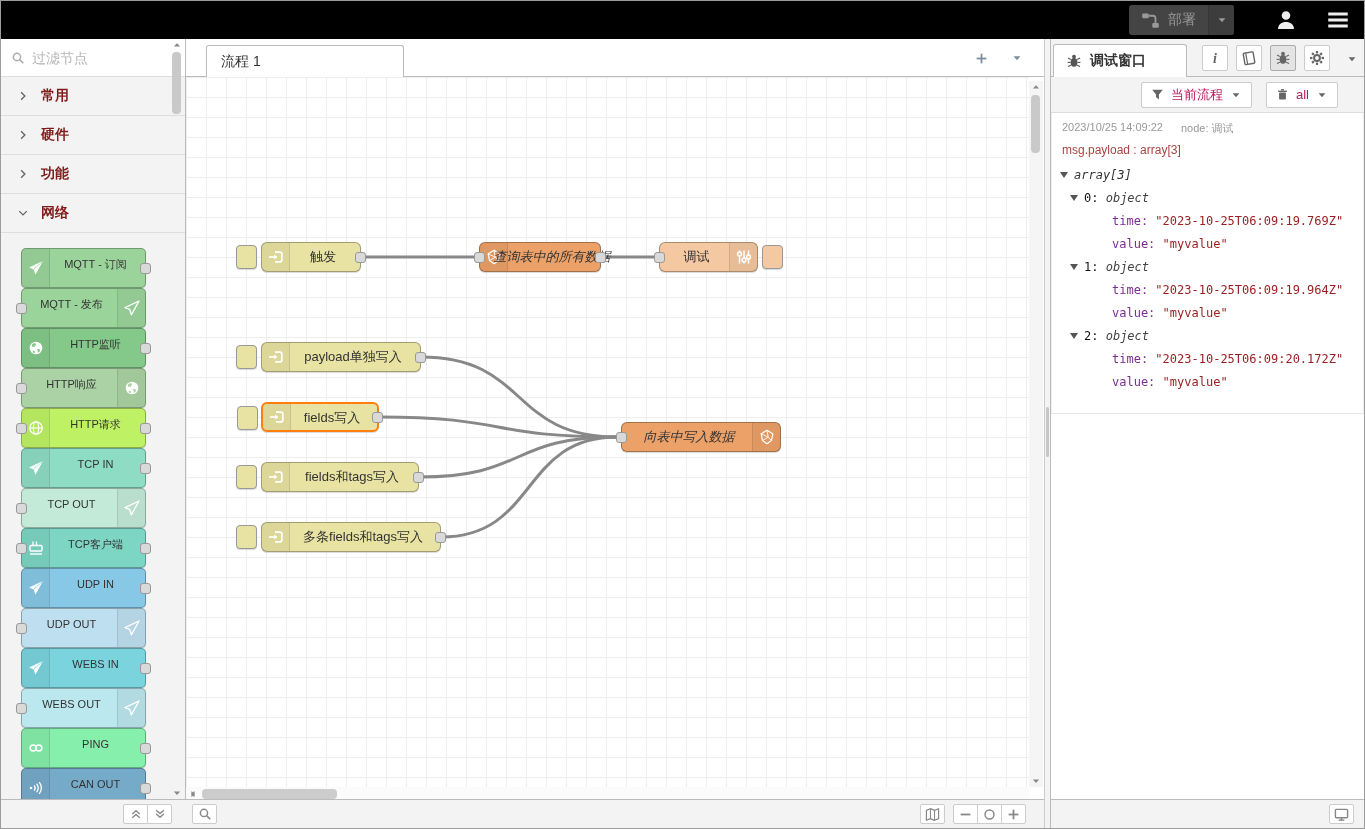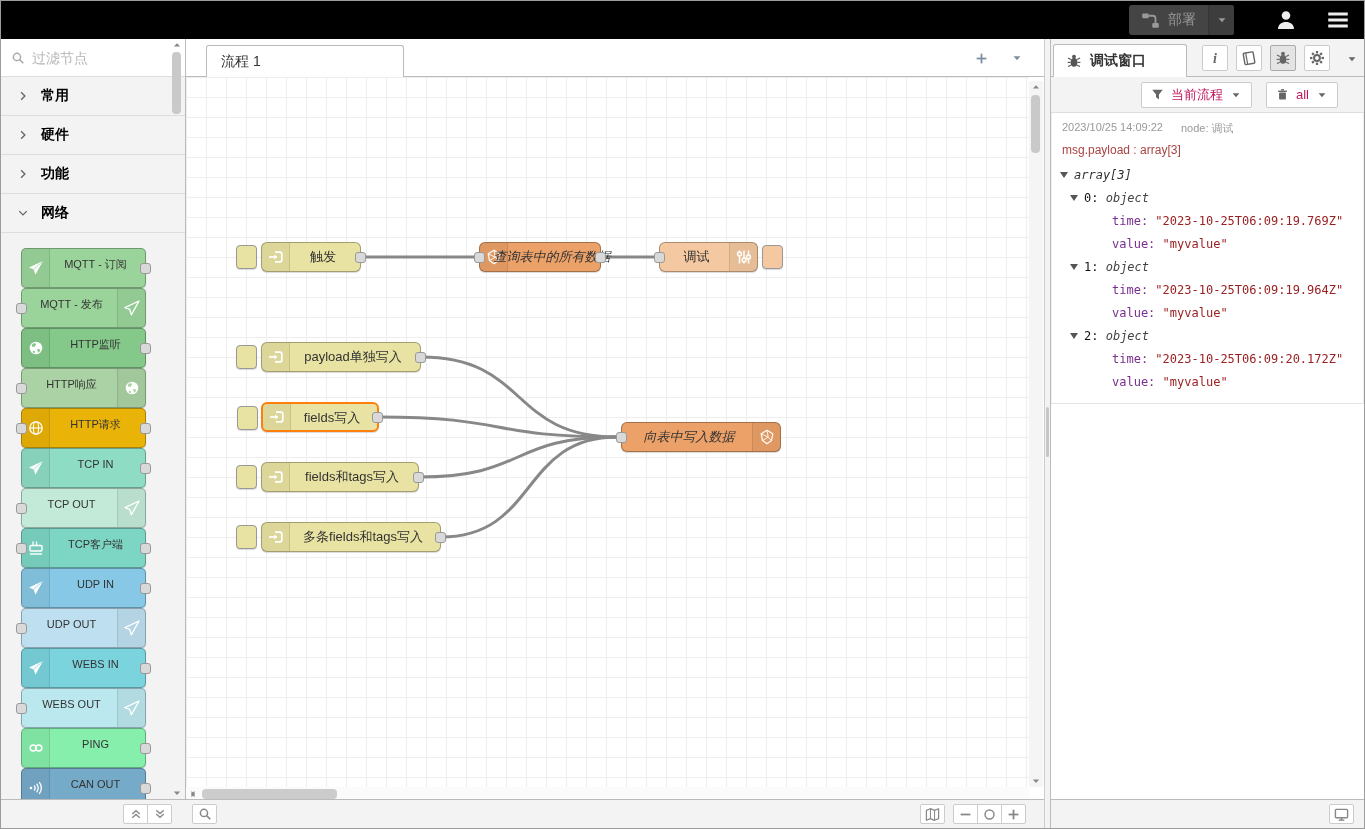--- a/index.html
+++ b/index.html
@@ -14,21 +14,21 @@
   .hdr-icon-btn { position:absolute; top:5px; width:36px; height:28px; display:flex; align-items:center; justify-content:center; color:#eee; }
   .icon { display:inline-flex; align-items:center; justify-content:center; }
   .icon svg { display:block; }
 
   
   .palette { position:absolute; left:0; top:38px; width:185px; bottom:29px; background:#f3f3f3; border-right:1px solid #bbb; }
   .palette-search { position:absolute; left:0; top:0; width:100%; height:38px; background:#fff; border-bottom:1px solid #ddd; display:flex; align-items:center; padding:0 10px; gap:7px; color:#aaa; }
   .palette-search input { border:none; outline:none; font-size:14px; color:#555; width:130px; background:transparent; font-family:inherit; }
   .palette-search input::placeholder { color:#b5b5b5; }
   .palette-scroll { position:absolute; left:0; top:38px; right:0; bottom:0; overflow:hidden; }
-  .pal-cat { height:39px; display:flex; align-items:center; gap:12px; padding:0 0 0 16px; border-bottom:1px solid #ddd; color:#000000; font-size:14px; font-weight:bold; cursor:pointer; background:#f3f3f3; }
+  .pal-cat { height:39px; display:flex; align-items:center; gap:12px; padding:0 0 0 16px; border-bottom:1px solid #ddd; color:#7f1d1d; font-size:14px; font-weight:bold; cursor:pointer; background:#f3f3f3; }
   .pal-cat .icon { color:#666; }
   .pal-nodes { padding:12px 0 6px 0; }
   .pal-item { height:40px; position:relative; }
   .pal-node { position:absolute; left:20px; top:3px; width:125px; height:40px; border-radius:5px; border:1px solid rgba(0,0,0,.28); box-shadow:0 1px 1px rgba(0,0,0,.12); font-size:11px; color:#333; cursor:grab; }
   .pal-node .nlabel { position:absolute; top:0; height:30px; display:flex; align-items:center; justify-content:center; white-space:nowrap; }
   .nicon { position:absolute; top:0; width:28px; height:100%; background:rgba(0,0,0,.05); display:flex; align-items:center; justify-content:center; color:#fff; }
   .nicon.left { left:0; border-right:1px solid rgba(0,0,0,.10); border-radius:4px 0 0 4px; }
   .nicon.right { right:0; border-left:1px solid rgba(0,0,0,.10); border-radius:0 4px 4px 0; }
   .port { position:absolute; width:11px; height:11px; background:#d9d9d9; border:1px solid #999; border-radius:3px; top:50%; margin-top:-5.5px; cursor:crosshair; }
   .port.in { left:-6px; } .port.out { right:-6px; }
@@ -76,21 +76,21 @@
   .side-tab { position:absolute; left:2px; top:5px; width:134px; height:33px; background:#fff; border:1px solid #bbb; border-bottom:none; border-radius:3px 3px 0 0; display:flex; align-items:center; gap:8px; padding-left:12px; font-size:14px; font-weight:bold; color:#333; }
   .side-tab .icon { color:#555; }
   .side-tab-btns { position:absolute; right:34px; top:6px; display:flex; gap:8px; }
   .sq-btn { width:26px; height:26px; background:#fff; border:1px solid #ccc; border-radius:2px; display:flex; align-items:center; justify-content:center; color:#666; cursor:pointer; }
   .sq-btn.active { background:#e4e4e4; border-color:#aaa; }
   .side-caret { position:absolute; right:6px; top:12px; color:#666; cursor:pointer; }
   .side-toolbar { position:absolute; left:0; top:38px; right:0; height:36px; background:#f3f3f3; border-bottom:1px solid #ddd; display:flex; align-items:center; justify-content:flex-end; gap:14px; padding-right:26px; }
   .tool-btn { height:26px; background:#fff; border:1px solid #ccc; border-radius:2px; display:flex; align-items:center; gap:7px; padding:0 9px; font-size:13px; color:#be185d; cursor:pointer; }
   .tool-btn .icon { color:#666; }
   .debug-list { position:absolute; left:0; top:74px; right:0; bottom:0; overflow:hidden; background:#fff; }
-  .dbg-msg { border-bottom:1px solid #e4e4e4; border-left:1px solid #eee; border-right:1px solid #eee; padding:6px 8px 10px 8px; }
+  .dbg-msg { border-bottom:1px solid #e4e4e4; border-left:1px solid #eee; border-right:1px solid #eee; padding:6px 8px 20px 8px; }
   .dbg-meta { font-size:11px; color:#999; display:flex; gap:18px; padding:2px 0 6px 2px; }
   .dbg-path { font-size:12px; color:#a94442; padding:1px 0 6px 2px; }
   .dbg-tree { font-family:"DejaVu Sans Mono",monospace; font-size:12px; color:#333; }
   .trow { display:flex; align-items:center; height:23px; white-space:pre; }
   .caret3 { width:0; height:0; border-left:4.5px solid transparent; border-right:4.5px solid transparent; border-top:6px solid #555; margin-right:6px; cursor:pointer; }
   .t-italic { font-style:italic; }
   .t-key { color:var(--key,#792e90); }
   .t-str { color:var(--str,#9b2022); }
   .t-idx { color:#111; }
   .t-obj { color:#444; font-style:italic; }
@@ -232,21 +232,21 @@
                   <path d="M9 9.2c1.8-.8 3.2 0 3.2 1.8l-2 1.4L9 9.2z" fill="#aad2a4"></path>
                   <path d="M5.2 10.4l1.8 1.2-.6 1.8c-1.4-.4-2.2-1.6-1.2-3z" fill="#aad2a4"></path>
                 </svg>
               </div>
            <div class="nlabel" style="left:4px; right:28px;">HTTP响应</div>
            <div class="port in"></div>
 
          </div>
           </div>
           <div class="pal-item">
-            <div class="pal-node" style="background:#eab308;">
+            <div class="pal-node" style="background:#bef264;">
            <div class="nicon left">
                 <svg width="16" height="16" viewBox="0 0 16 16">
                   <circle cx="8" cy="8" r="6.2" fill="none" stroke="currentColor" stroke-width="1.3"></circle>
                   <ellipse cx="8" cy="8" rx="2.6" ry="6.2" fill="none" stroke="currentColor" stroke-width="1.1"></ellipse>
                   <line x1="1.8" y1="8" x2="14.2" y2="8" stroke="currentColor" stroke-width="1.1"></line>
                 </svg>
               </div>
            <div class="nlabel" style="left:28px; right:4px;">HTTP请求</div>
            <div class="port in"></div>
            <div class="port out"></div>

